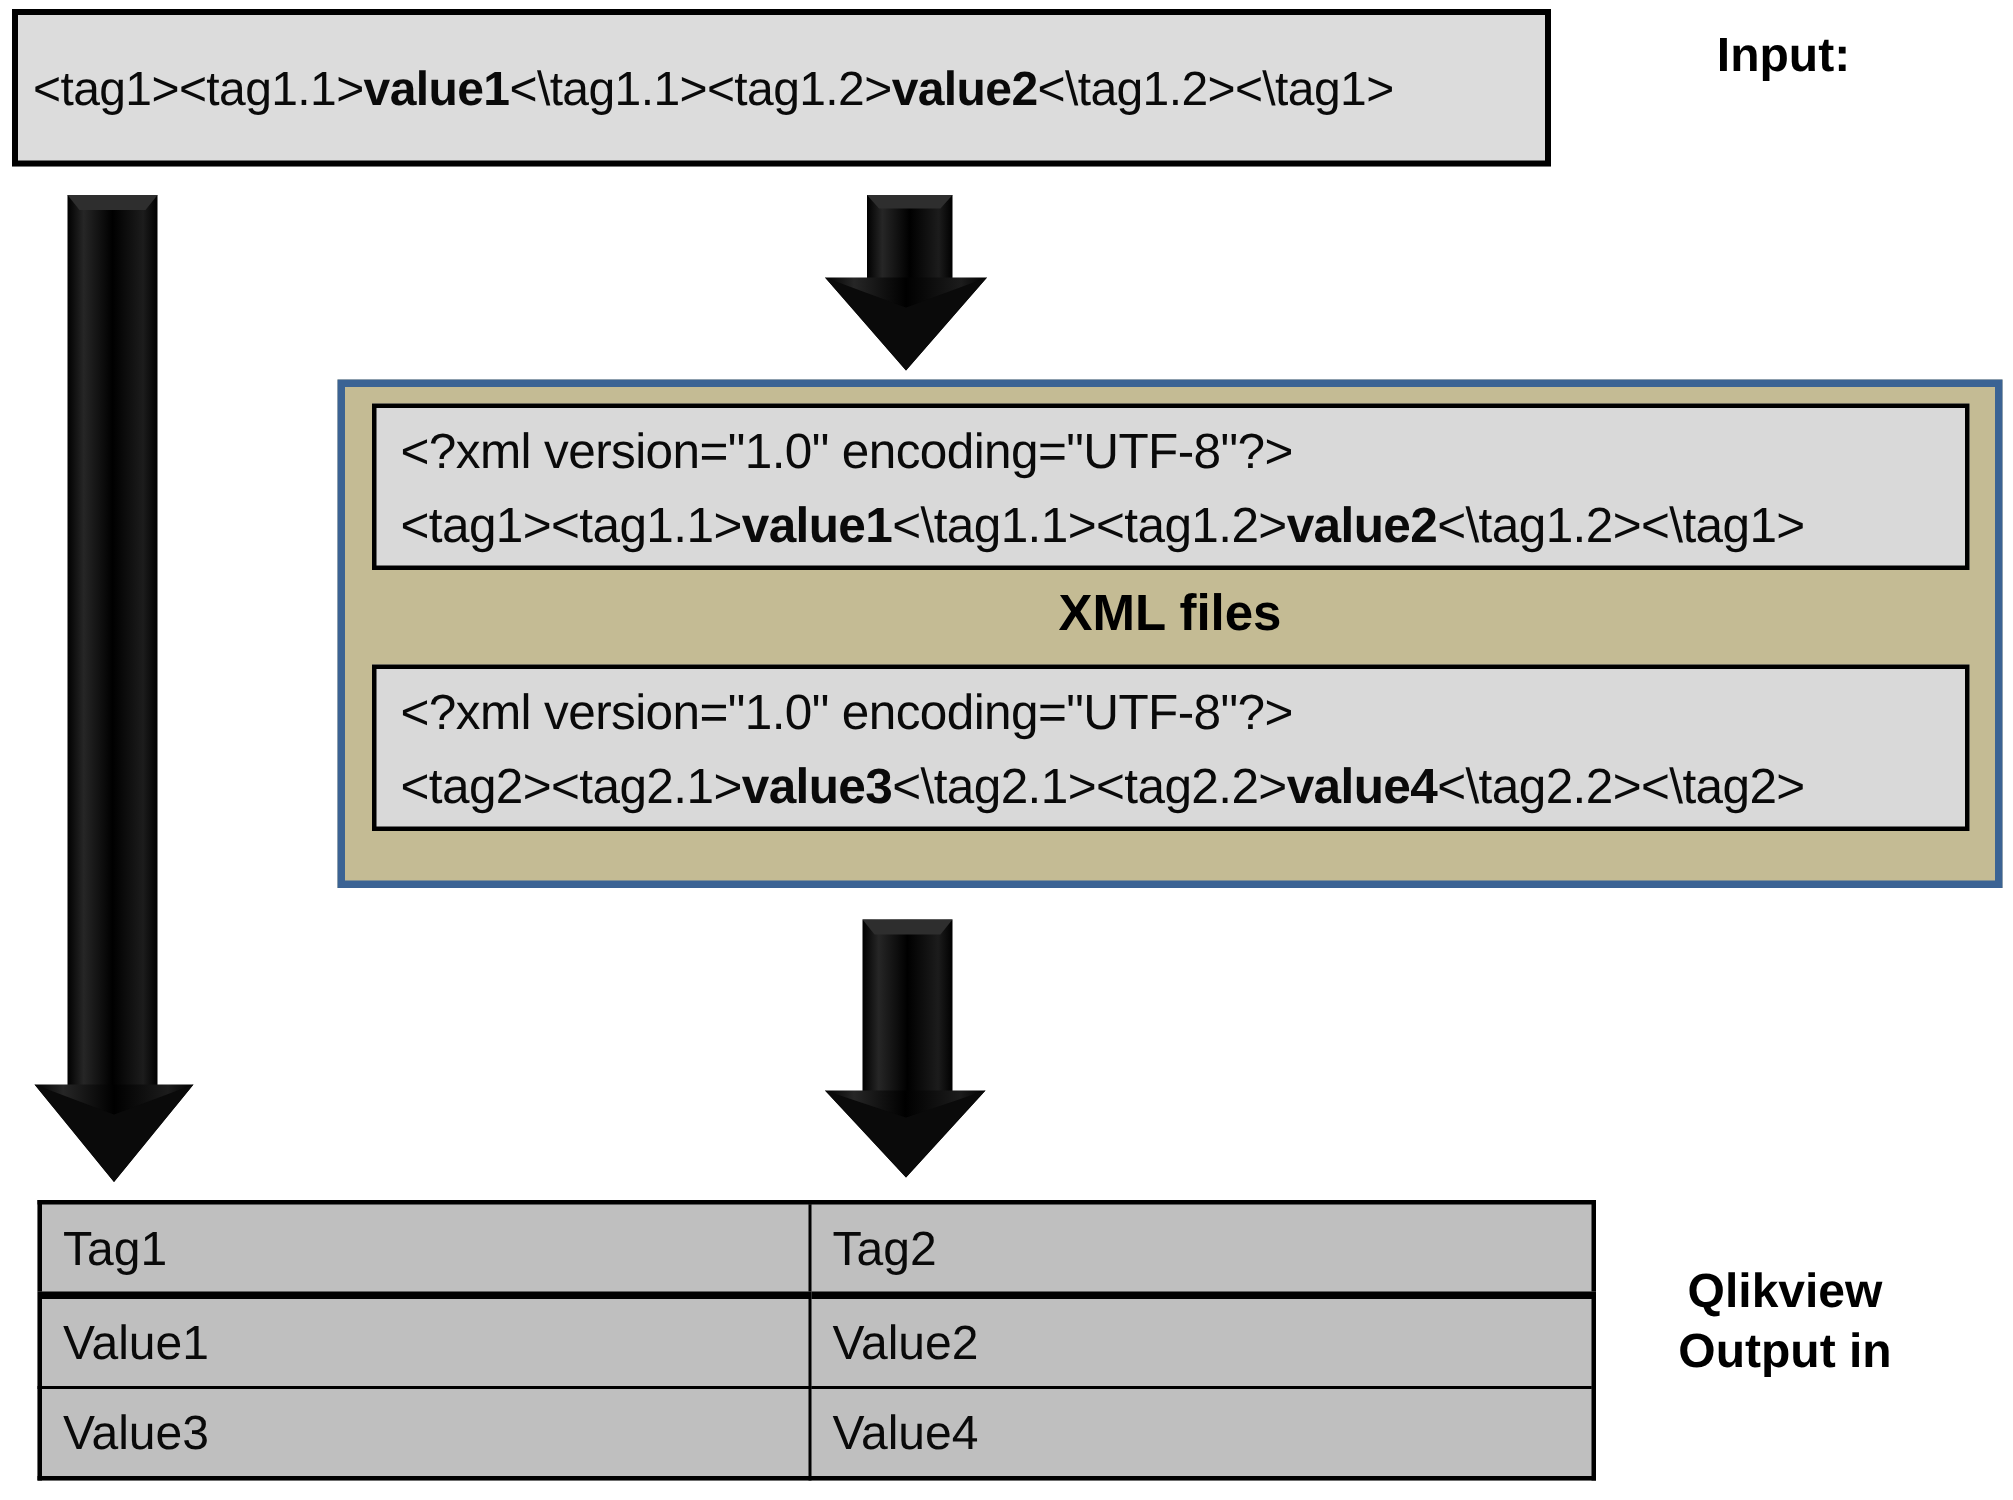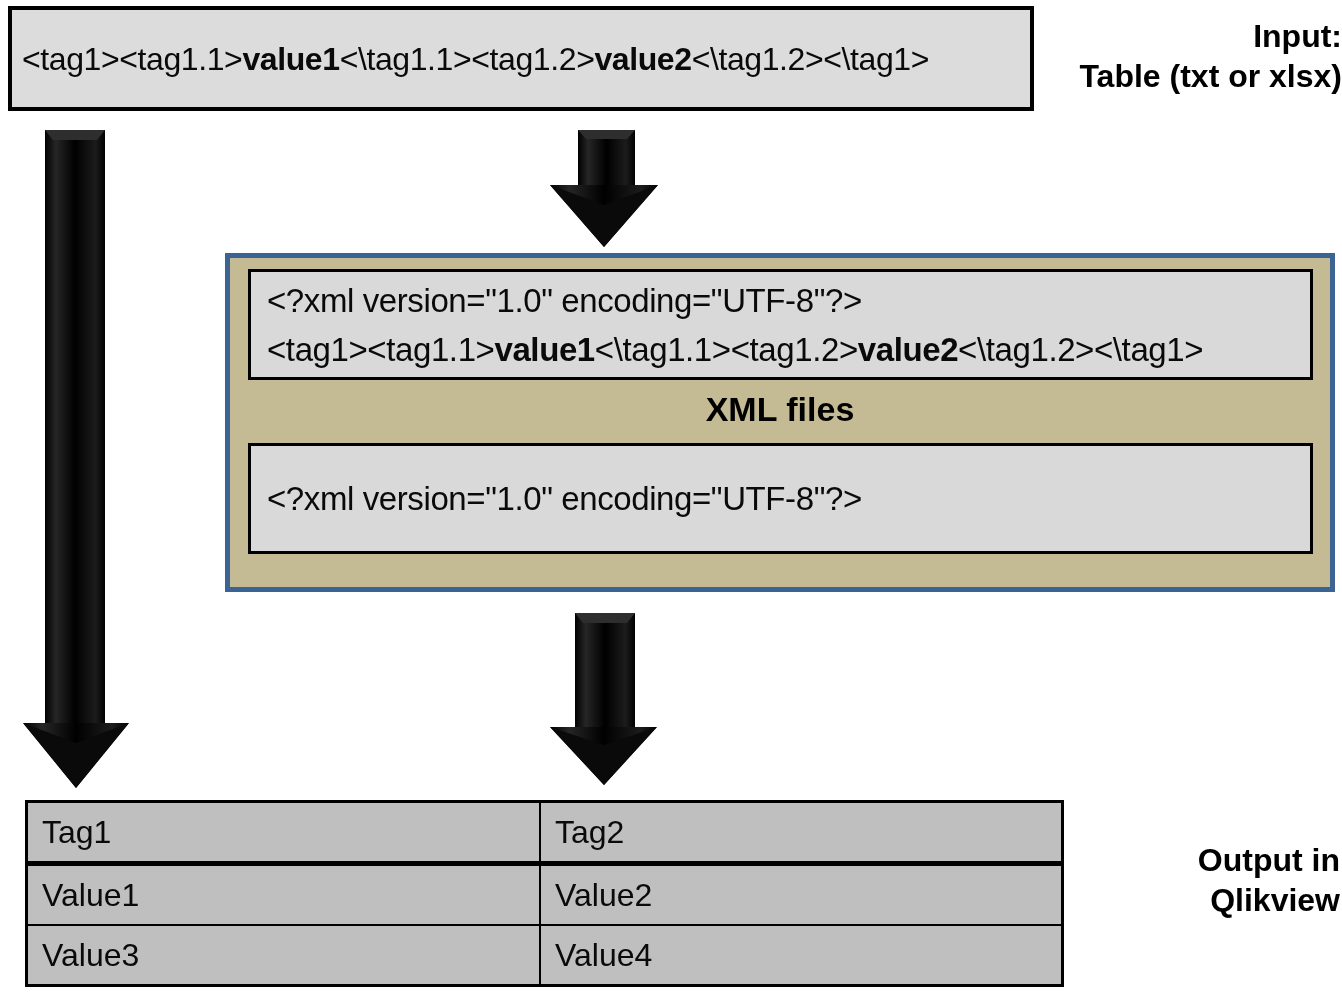--- a/index.html
+++ b/index.html
@@ -29,21 +29,21 @@
     justify-content: center;
     padding-left: 10px;
     font-size: 32px;
     line-height: 46px;
     letter-spacing: -0.4px;
     white-space: nowrap;
   }
   
   .side-label {
     position: absolute;
-    text-align: right;
+    text-align: center;
     font-weight: bold;
     font-size: 32px;
     line-height: 40px;
     color: #000;
   }
   .input-label { left: 1036px; top: 16px; width: 306px; }
   .output-label { left: 1040px; top: 840px; width: 300px; }
   
   .xml-panel {
     position: absolute;
@@ -113,21 +113,20 @@
 <body>
 
 <div class="canvas">
 
   <div class="input-box">
     <div class="code-line"><span>&lt;tag1&gt;&lt;tag1.1&gt;</span><span style="font-weight: bold;">value1</span><span>&lt;\tag1.1&gt;&lt;tag1.2&gt;</span><span style="font-weight: bold;">value2</span><span>&lt;\tag1.2&gt;&lt;\tag1&gt;</span></div>
   </div>
 
   <div class="side-label input-label">
     <div>Input:</div>
-    <div>Table (txt or xlsx)</div>
   </div>
 
   <div class="arrow arrow-left">
     <svg width="112" height="662" viewBox="0 0 112 662" xmlns="http://www.w3.org/2000/svg">
       <defs>
         <linearGradient id="g1" x1="0" y1="0" x2="1" y2="0">
           <stop offset="0" stop-color="#000000"></stop>
           <stop offset="0.18" stop-color="#262626"></stop>
           <stop offset="0.5" stop-color="#000000"></stop>
           <stop offset="0.84" stop-color="#1c1c1c"></stop>
@@ -163,20 +162,21 @@
 
   <div class="xml-file-box xml-file-1">
     <div class="code-line"><span>&lt;?xml version="1.0" encoding="UTF-8"?&gt;</span></div>
     <div class="code-line"><span>&lt;tag1&gt;&lt;tag1.1&gt;</span><span style="font-weight: bold;">value1</span><span>&lt;\tag1.1&gt;&lt;tag1.2&gt;</span><span style="font-weight: bold;">value2</span><span>&lt;\tag1.2&gt;&lt;\tag1&gt;</span></div>
   </div>
 
   <div class="xml-files-label">XML files</div>
 
   <div class="xml-file-box xml-file-2">
     <div class="code-line"><span>&lt;?xml version="1.0" encoding="UTF-8"?&gt;</span></div>
+    <div class="code-line"><span>&lt;tag2&gt;&lt;tag2.1&gt;</span><span style="font-weight: bold;">value3</span><span>&lt;\tag2.1&gt;&lt;tag2.2&gt;</span><span style="font-weight: bold;">value4</span><span>&lt;\tag2.2&gt;&lt;\tag2&gt;</span></div>
   </div>
 
   <div class="arrow arrow-bottom-mid">
     <svg width="112" height="176" viewBox="0 0 112 176" xmlns="http://www.w3.org/2000/svg">
       <defs>
         <linearGradient id="g3" x1="0" y1="0" x2="1" y2="0">
           <stop offset="0" stop-color="#000000"></stop>
           <stop offset="0.18" stop-color="#262626"></stop>
           <stop offset="0.5" stop-color="#000000"></stop>
           <stop offset="0.84" stop-color="#1c1c1c"></stop>
@@ -201,17 +201,17 @@
       <td>Value2</td>
     </tr>
     <tr>
       <td>Value3</td>
       <td>Value4</td>
     </tr>
   </tbody>
     </table>
 
   <div class="side-label output-label">
+    <div>Qlikview</div>
     <div>Output in</div>
-    <div>Qlikview</div>
   </div>
 
 </div>
 
 </body></html>

